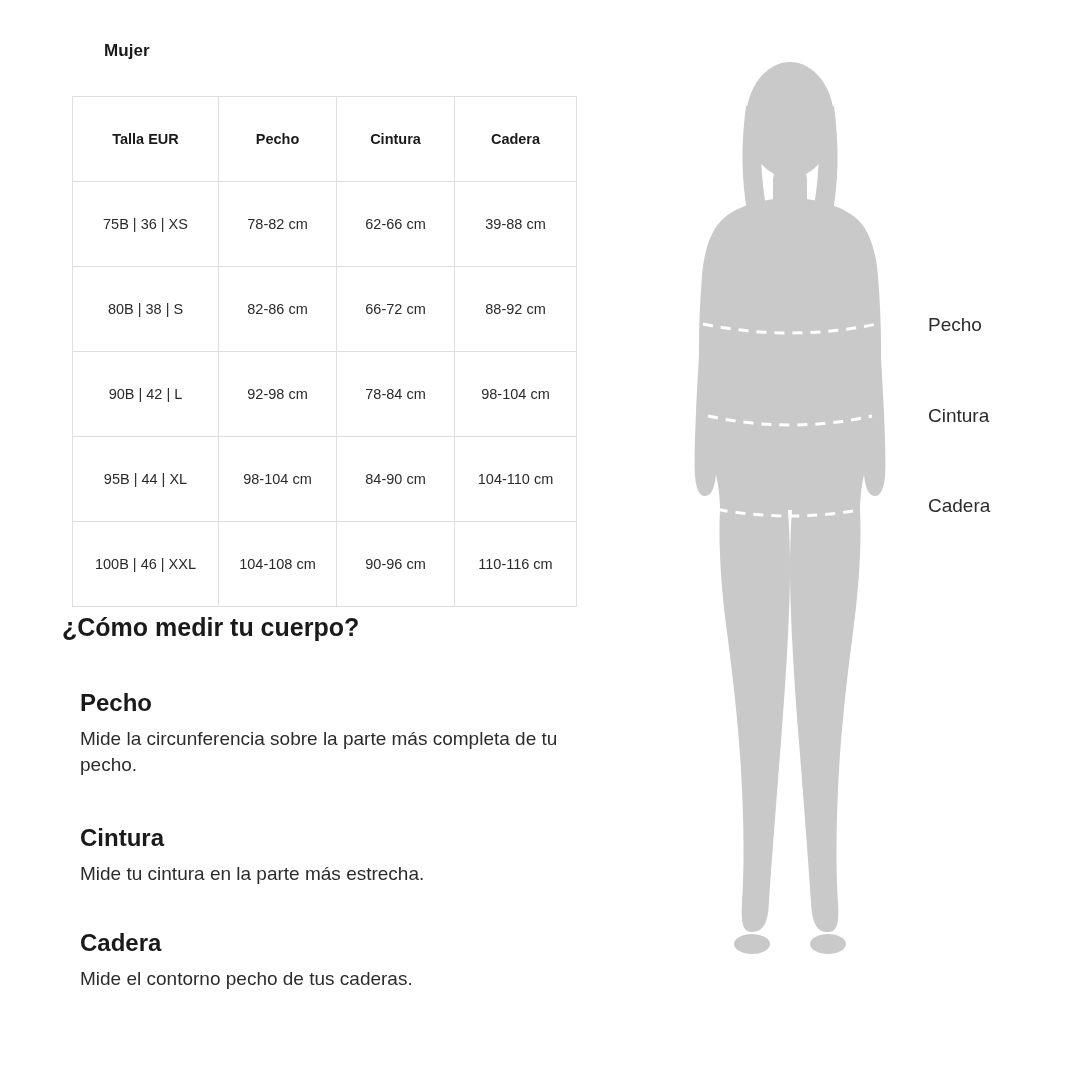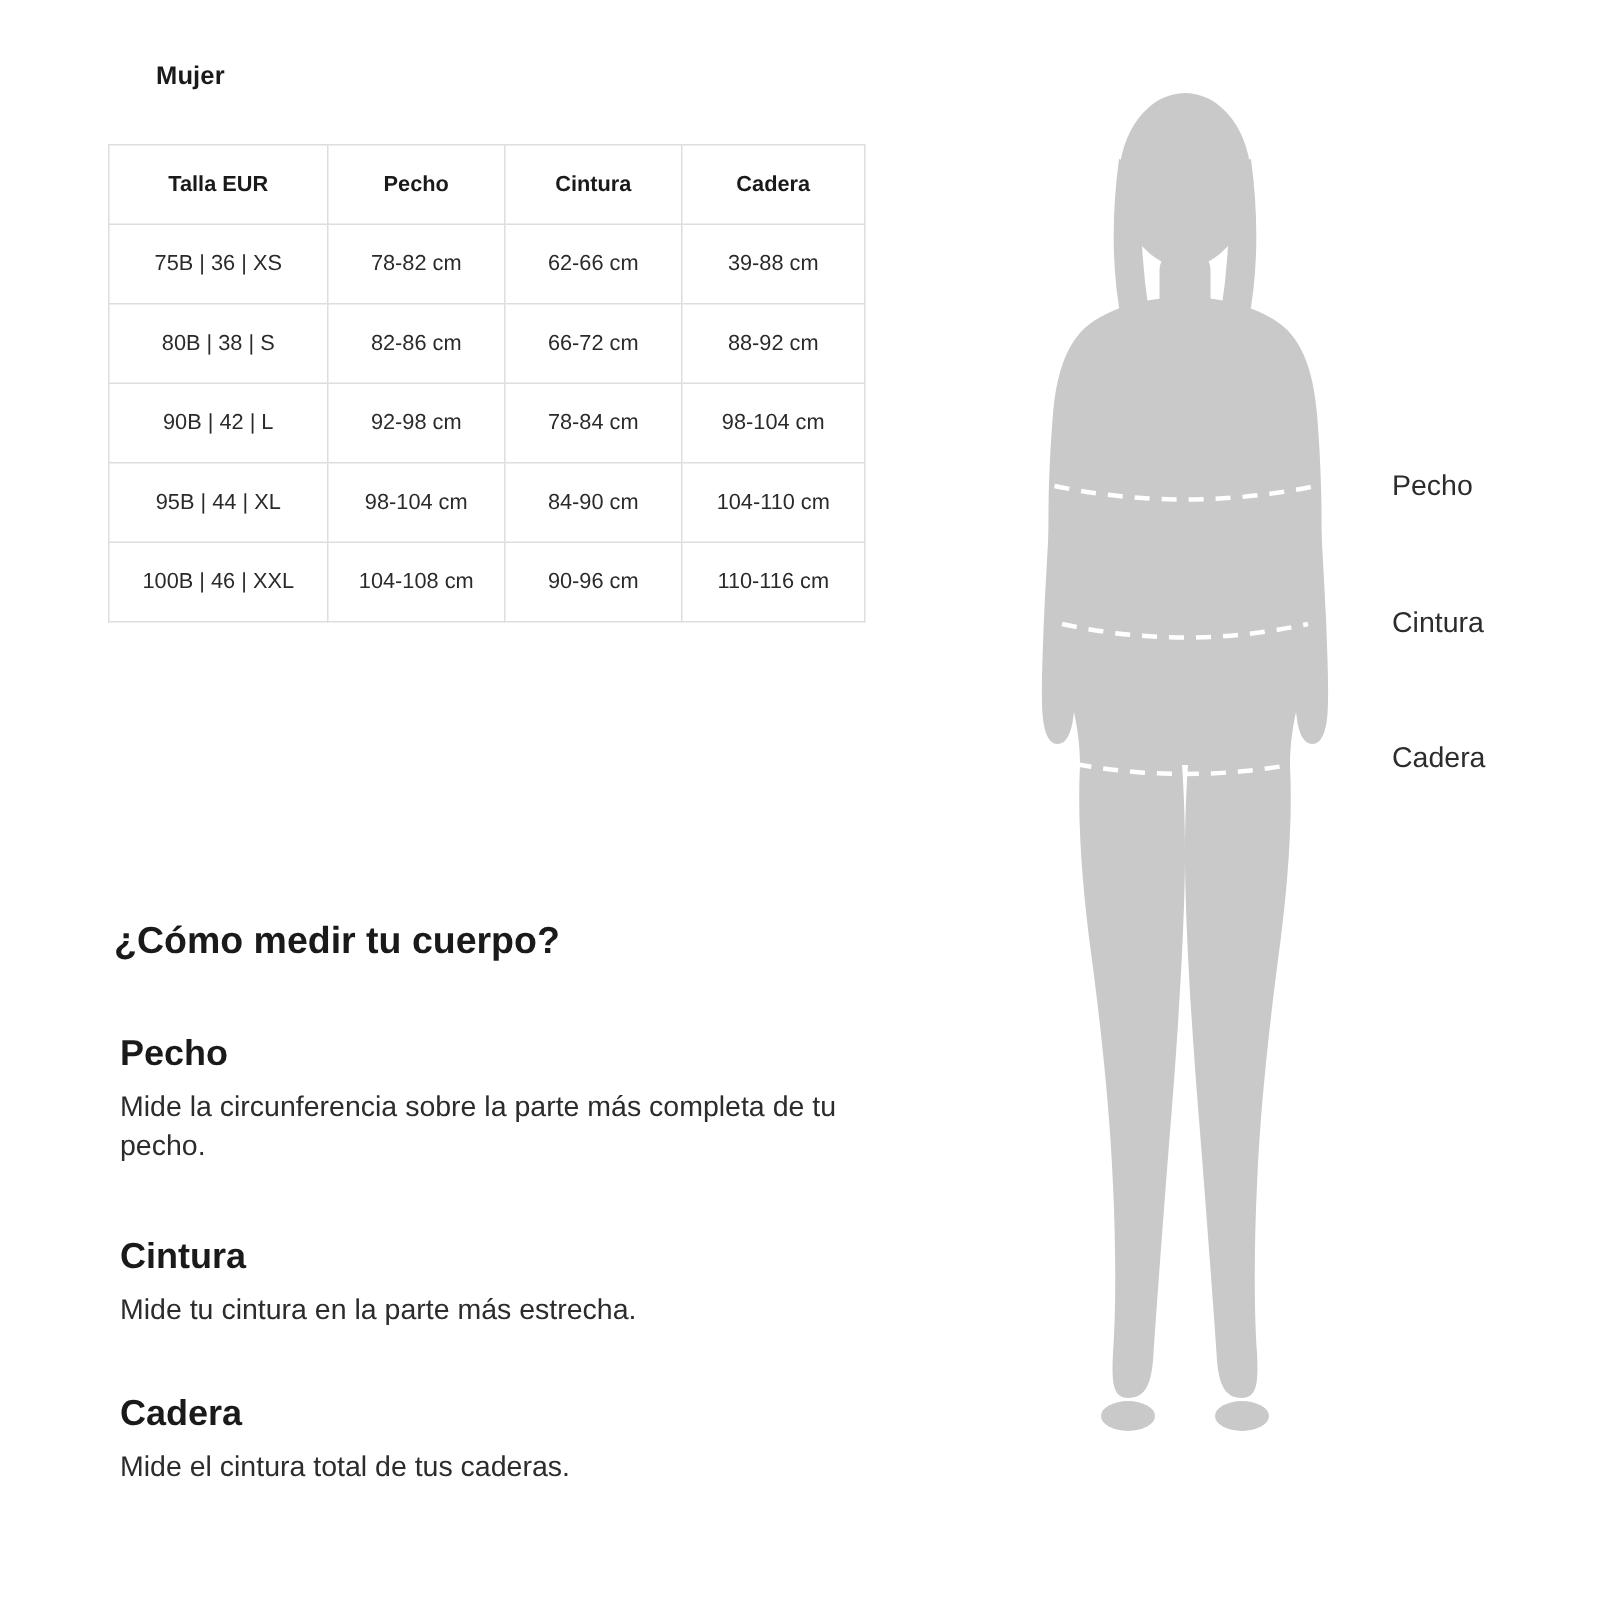--- a/index.html
+++ b/index.html
@@ -51,38 +51,38 @@
     width: 498px;
     table-layout: fixed;
   }
   .size-table th,
   .size-table td {
     border: 1px solid #dedede;
     text-align: center;
     font-size: 14.5px;
     color: #2a2a2a;
     height: 52px;
-    padding: 0 4px;
+    padding: 16px 4px;
     font-weight: normal;
     white-space: nowrap;
   }
   .size-table th {
     font-weight: bold;
     color: #1a1a1a;
     font-size: 14.5px;
   }
   .size-table col.c0 { width: 146px; }
   .size-table col.c1 { width: 118px; }
   .size-table col.c2 { width: 118px; }
   .size-table col.c3 { width: 122px; }
 
   
   .howto-title {
     position: absolute;
-    left: 60px;
+    left: 46px;
     top: 613px;
     font-size: 25px;
     font-weight: bold;
     color: #1a1a1a;
   }
   .measure-block {
     position: absolute;
     left: 64px;
     width: 520px;
   }
@@ -193,21 +193,21 @@
       <p class="measure-desc">Mide la circunferencia sobre la parte más completa de tu pecho.</p>
     </div>
 
     <div class="measure-block b2">
       <p class="measure-name">Cintura</p>
       <p class="measure-desc">Mide tu cintura en la parte más estrecha.</p>
     </div>
 
     <div class="measure-block b3">
       <p class="measure-name">Cadera</p>
-      <p class="measure-desc">Mide el cintura total de tus caderas.</p>
+      <p class="measure-desc">Mide el contorno pecho de tus caderas.</p>
     </div>
 
   </div>
 
   <div class="figure-area">
 
     <svg class="body-svg" width="300" height="980" viewBox="0 0 300 980">
       <g fill="#c9c9c9">
 
         <ellipse cx="150" cy="72" rx="44" ry="58"></ellipse>

